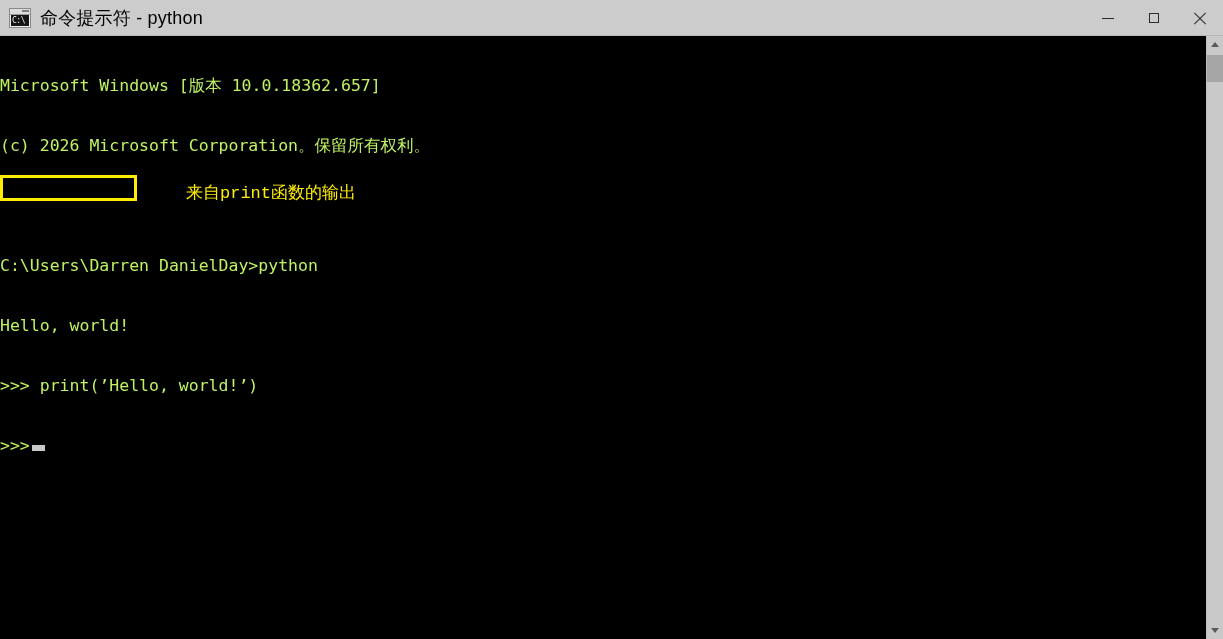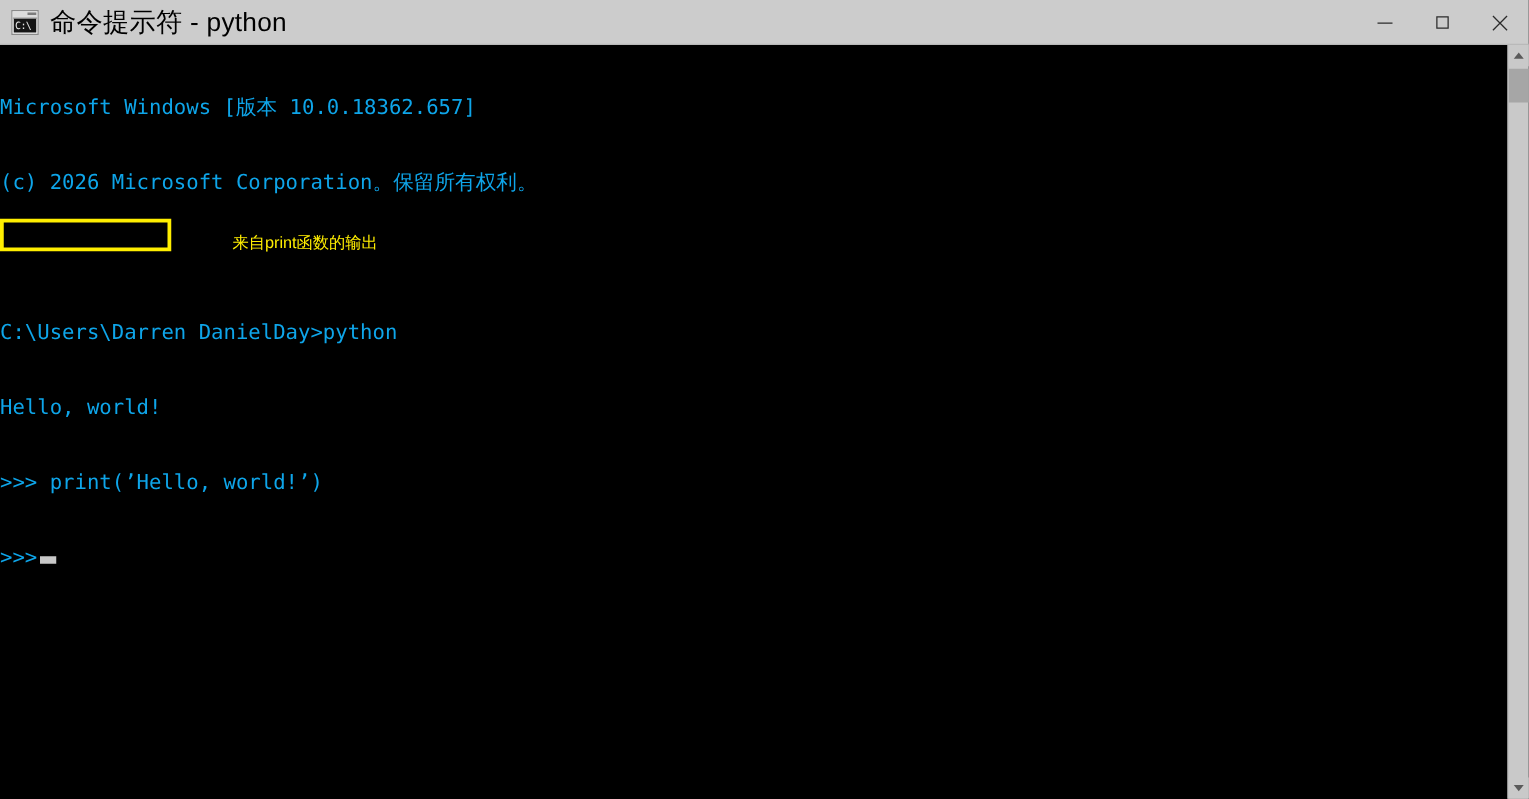--- a/index.html
+++ b/index.html
@@ -68,21 +68,21 @@
     color: #e8e8e8;
     font-family: "DejaVu Sans Mono", monospace;
     font-size: 8px;
     line-height: 12px;
     letter-spacing: -0.5px;
     padding-left: 1px;
     box-sizing: border-box;
   }
   .title-text {
     font-family: "Liberation Sans", sans-serif;
-    font-size: 21px;
+    font-size: 18px;
     color: #000000;
     white-space: nowrap;
     letter-spacing: 0.2px;
   }
 
   .win-controls {
     position: absolute;
     top: 0;
     right: 0;
     height: 35px;
@@ -135,21 +135,21 @@
     overflow: hidden;
   }
   .console-text {
     position: absolute;
     top: 0;
     left: 0;
     padding: 0;
     font-family: "DejaVu Sans Mono", monospace;
     font-size: 16.5px;
     line-height: 20px;
-    color: #0ea5e9;
+    color: #bef264;
     white-space: pre;
     letter-spacing: 0px;
   }
   .line {
     height: 20px;
     white-space: pre;
   }
   .line.blank { color: transparent; }
 
   
@@ -171,22 +171,22 @@
     height: 26px;
     border: 3px solid #ffee00;
     box-sizing: border-box;
     pointer-events: none;
   }
   .annotation {
     position: absolute;
     left: 186px;
     top: 147px;      
     color: #ffee00;
-    font-family: Liberation Sans, sans-serif;
-    font-size: 13px;
+    font-family: Liberation Mono, monospace;
+    font-size: 17px;
     line-height: 22px;
     white-space: nowrap;
   }
 
   
   .scrollbar {
     position: absolute;
     top: 36px;
     right: 0;
     width: 17px;

